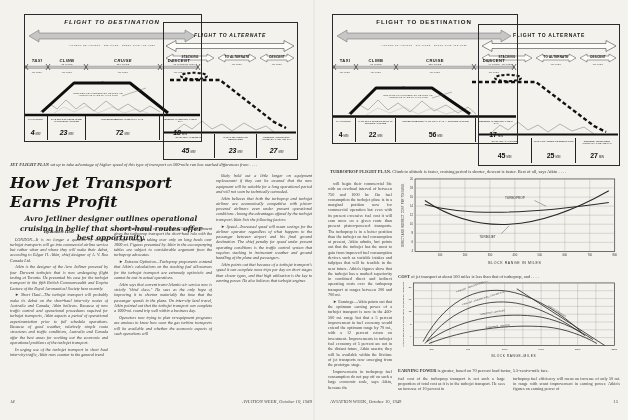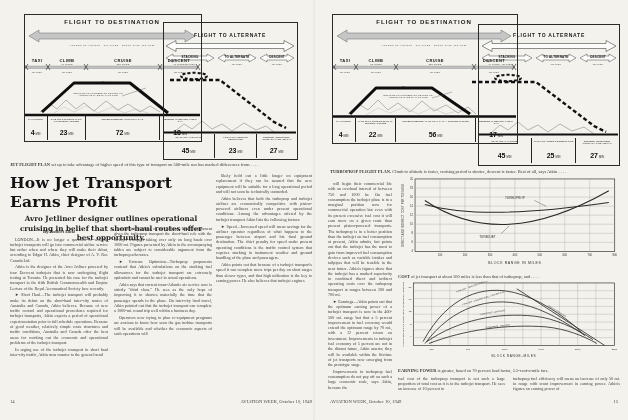--- a/index.html
+++ b/index.html
@@ -50,21 +50,21 @@
   .curve{fill:none;stroke:#2a2a2a;stroke-width:1.05;}
   .curve2{fill:none;stroke:#2a2a2a;stroke-width:0.85;}
   .axis{font-family:"Liberation Sans",sans-serif;fill:#333;}
   .bottomcols{display:flex;gap:8px;margin-top:2px;}
 </style>
 </head>
 <body>
 
 <div class="spread">
 
-  <div class="page" style="left:0;">
+  <div class="page" style="left:0;font-style:italic;">
 
     <div class="fp" style="left:24px;top:8px;width:272px;height:152px;">
       <svg width="272" height="152" viewBox="0 0 272 152">
         <path d="M5,28 L15,22 L15,25 L161,25 L161,22 L171,28 L161,34 L161,31 L15,31 L15,34 Z" fill="#c6c6c6" stroke="#666" stroke-width="0.5"></path>
         <path d="M142,38 L152,32.5 L152,35.5 L260,35.5 L260,32.5 L270,38 L260,43.5 L260,40.5 L152,40.5 L152,43.5 Z" fill="#fcfcfa" stroke="#444" stroke-width="0.6"></path>
         <path d="M142,50 L149,46 L149,48 L183,48 L183,46 L190,50 L183,54 L183,52 L149,52 L149,54 Z" fill="#fcfcfa" stroke="#444" stroke-width="0.5"></path>
         <path d="M194,50 L201,46 L201,48 L225,48 L225,46 L232,50 L225,54 L225,52 L201,52 L201,54 Z" fill="#fcfcfa" stroke="#444" stroke-width="0.5"></path>
         <path d="M236,50 L243,46 L243,48 L263,48 L263,46 L270,50 L263,54 L263,52 L243,52 L243,54 Z" fill="#fcfcfa" stroke="#444" stroke-width="0.5"></path>
         <rect x="2" y="58" width="172" height="2.6" fill="#c0c0c0" stroke="#777" stroke-width="0.3"></rect>
         <g stroke="#333" stroke-width="0.7">

